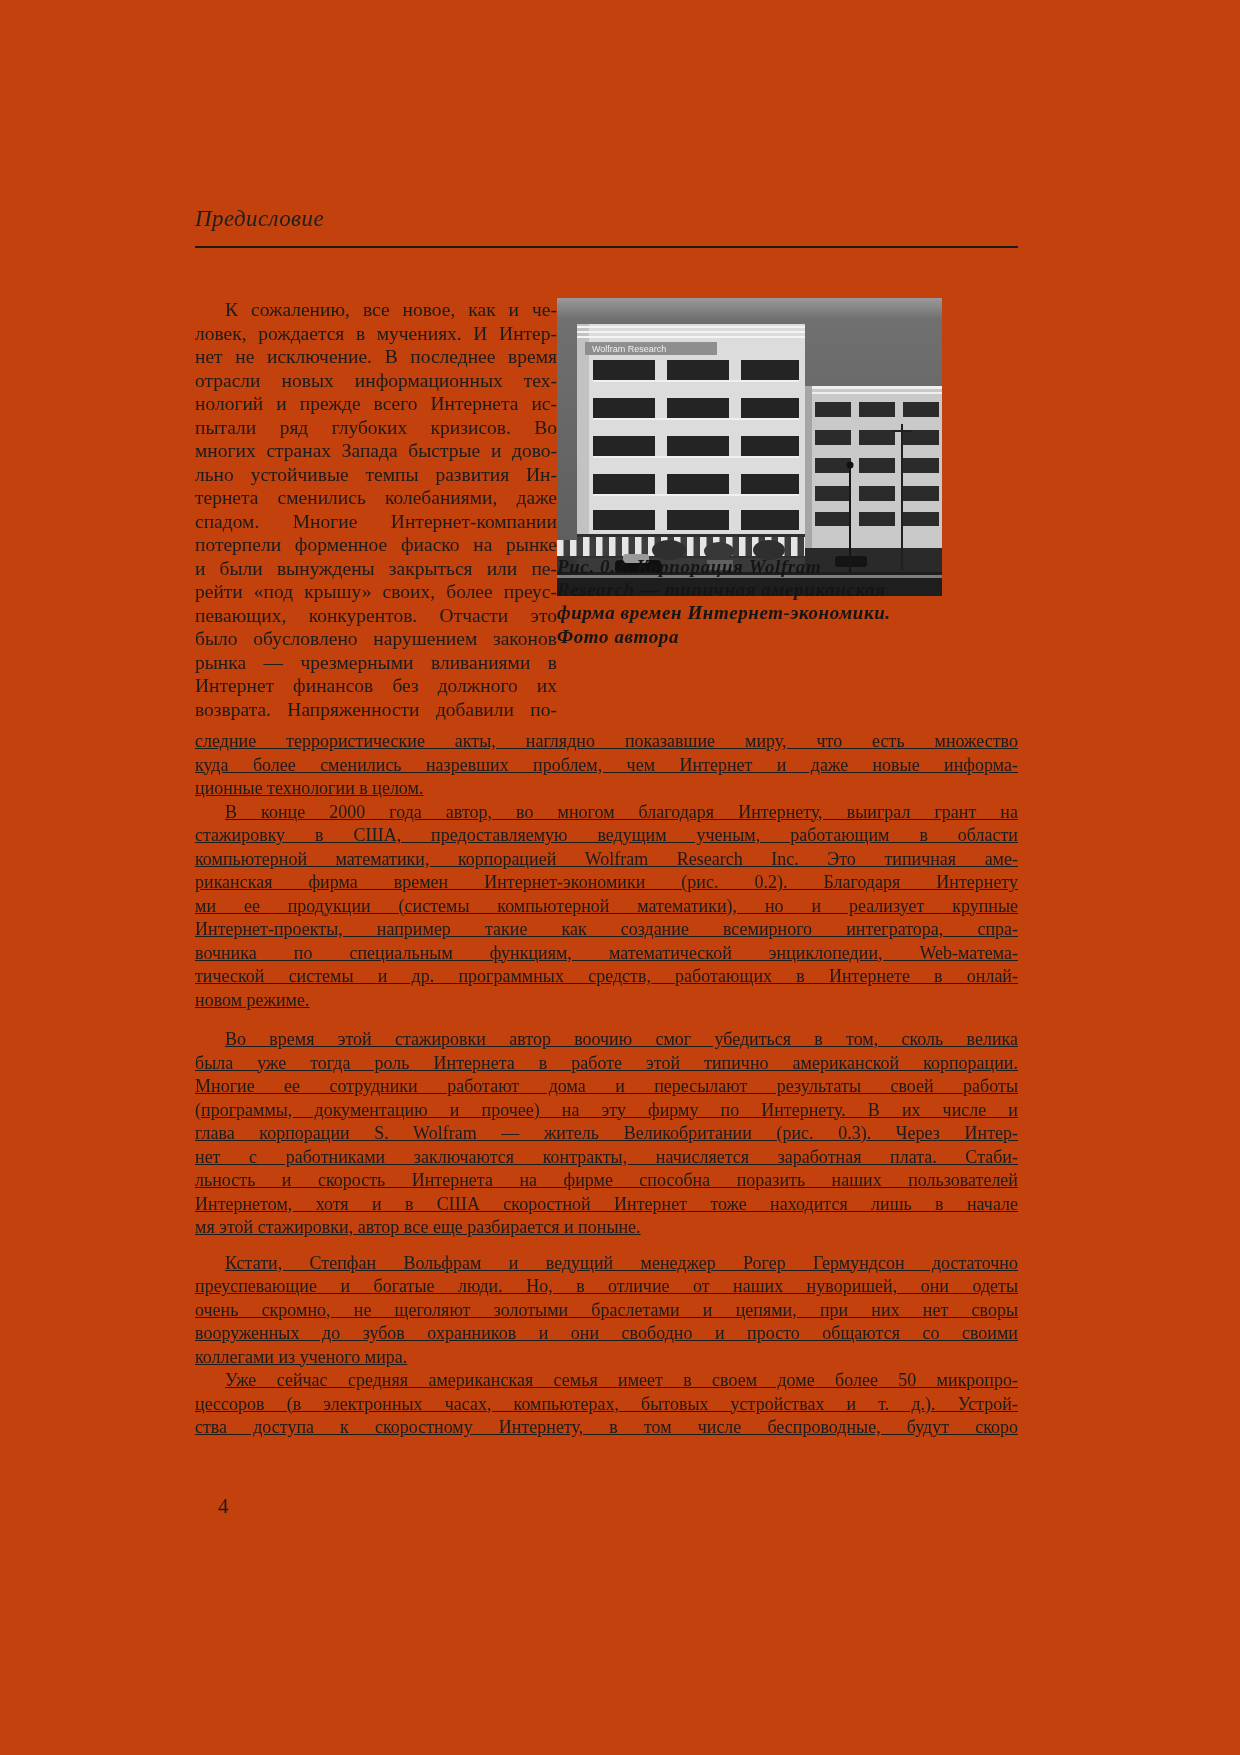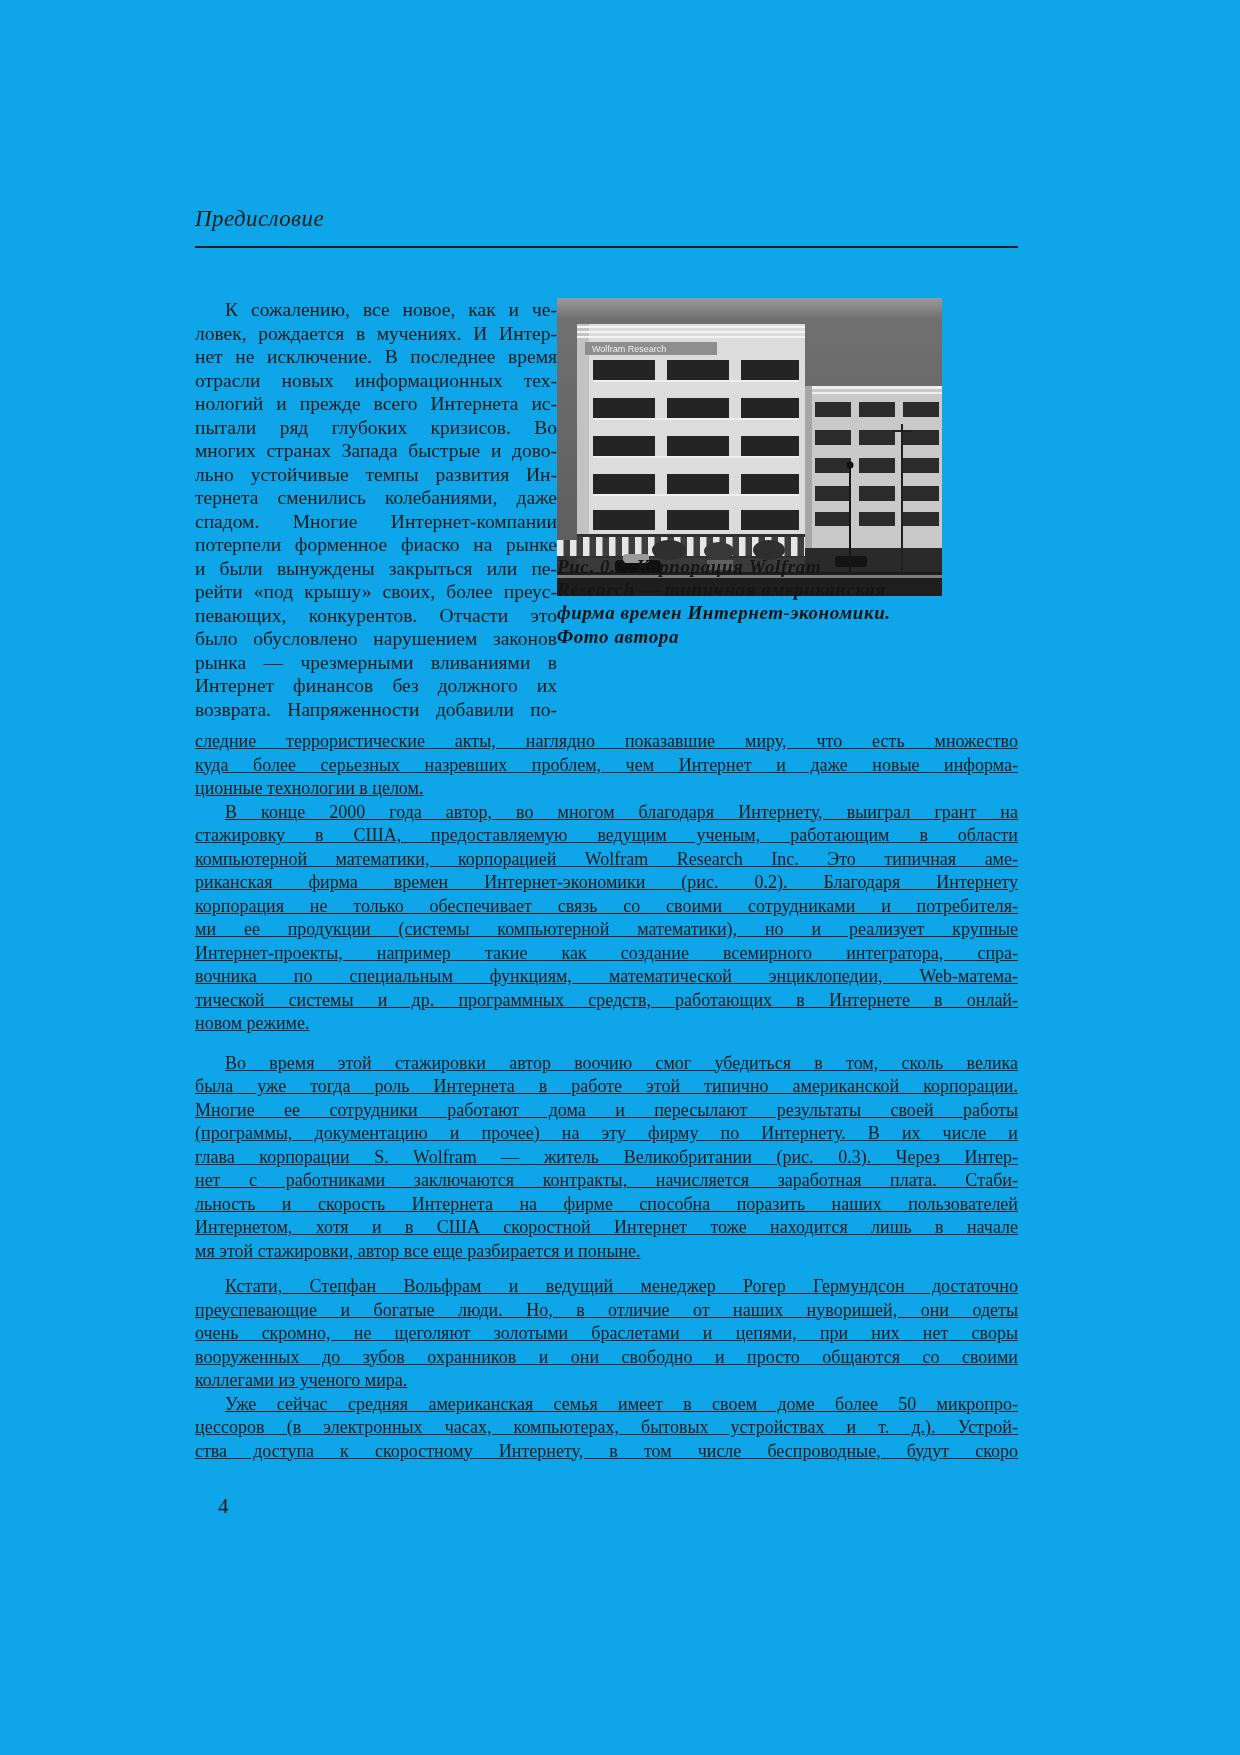--- a/index.html
+++ b/index.html
@@ -1,19 +1,19 @@
 <!DOCTYPE html>
 <html><head>
 <meta charset="utf-8">
 <style>
   html,body{margin:0;padding:0;background:#ffffff;}
   .page{
     position:relative;
     width:1240px;height:1755px;
-    background:#0ea5e9;
+    background:#c2410c;
     color:#1c1c1c;
     font-family:"Liberation Serif", serif;
     overflow:hidden;
   }
   .content{
     position:absolute;
     left:195px;top:0;
     width:823px;
   }
   .running-head{
@@ -209,29 +209,28 @@
             <div class="line">Рис. 0.2. Корпорация Wolfram</div>
             <div class="line">Research — типичная американская</div>
             <div class="line">фирма времен Интернет-экономики.</div>
             <div class="line">Фото автора</div>
           </div>
       </div>
     </div>
 
     <div class="body-text">
         <div class="line just">следние террористические акты, наглядно показавшие миру, что есть множество</div>
-        <div class="line just">куда более серьезных назревших проблем, чем Интернет и даже новые информа-</div>
+        <div class="line just">куда более сменились назревших проблем, чем Интернет и даже новые информа-</div>
         <div class="line">ционные технологии в целом.</div>
       </div>
     <div class="body-text" style="margin-top:0">
         <div class="line just indent">В конце 2000 года автор, во многом благодаря Интернету, выиграл грант на</div>
         <div class="line just">стажировку в США, предоставляемую ведущим ученым, работающим в области</div>
         <div class="line just">компьютерной математики, корпорацией Wolfram Research Inc. Это типичная аме-</div>
         <div class="line just">риканская фирма времен Интернет-экономики (рис. 0.2). Благодаря Интернету</div>
-        <div class="line just">корпорация не только обеспечивает связь со своими сотрудниками и потребителя-</div>
         <div class="line just">ми ее продукции (системы компьютерной математики), но и реализует крупные</div>
         <div class="line just">Интернет-проекты, например такие как создание всемирного интегратора, спра-</div>
         <div class="line just">вочника по специальным функциям, математической энциклопедии, Web-матема-</div>
         <div class="line just">тической системы и др. программных средств, работающих в Интернете в онлай-</div>
         <div class="line">новом режиме.</div>
       </div>
     <div class="body-text" style="margin-top:16px">
         <div class="line just indent">Во время этой стажировки автор воочию смог убедиться в том, сколь велика</div>
         <div class="line just">была уже тогда роль Интернета в работе этой типично американской корпорации.</div>
         <div class="line just">Многие ее сотрудники работают дома и пересылают результаты своей работы</div>

